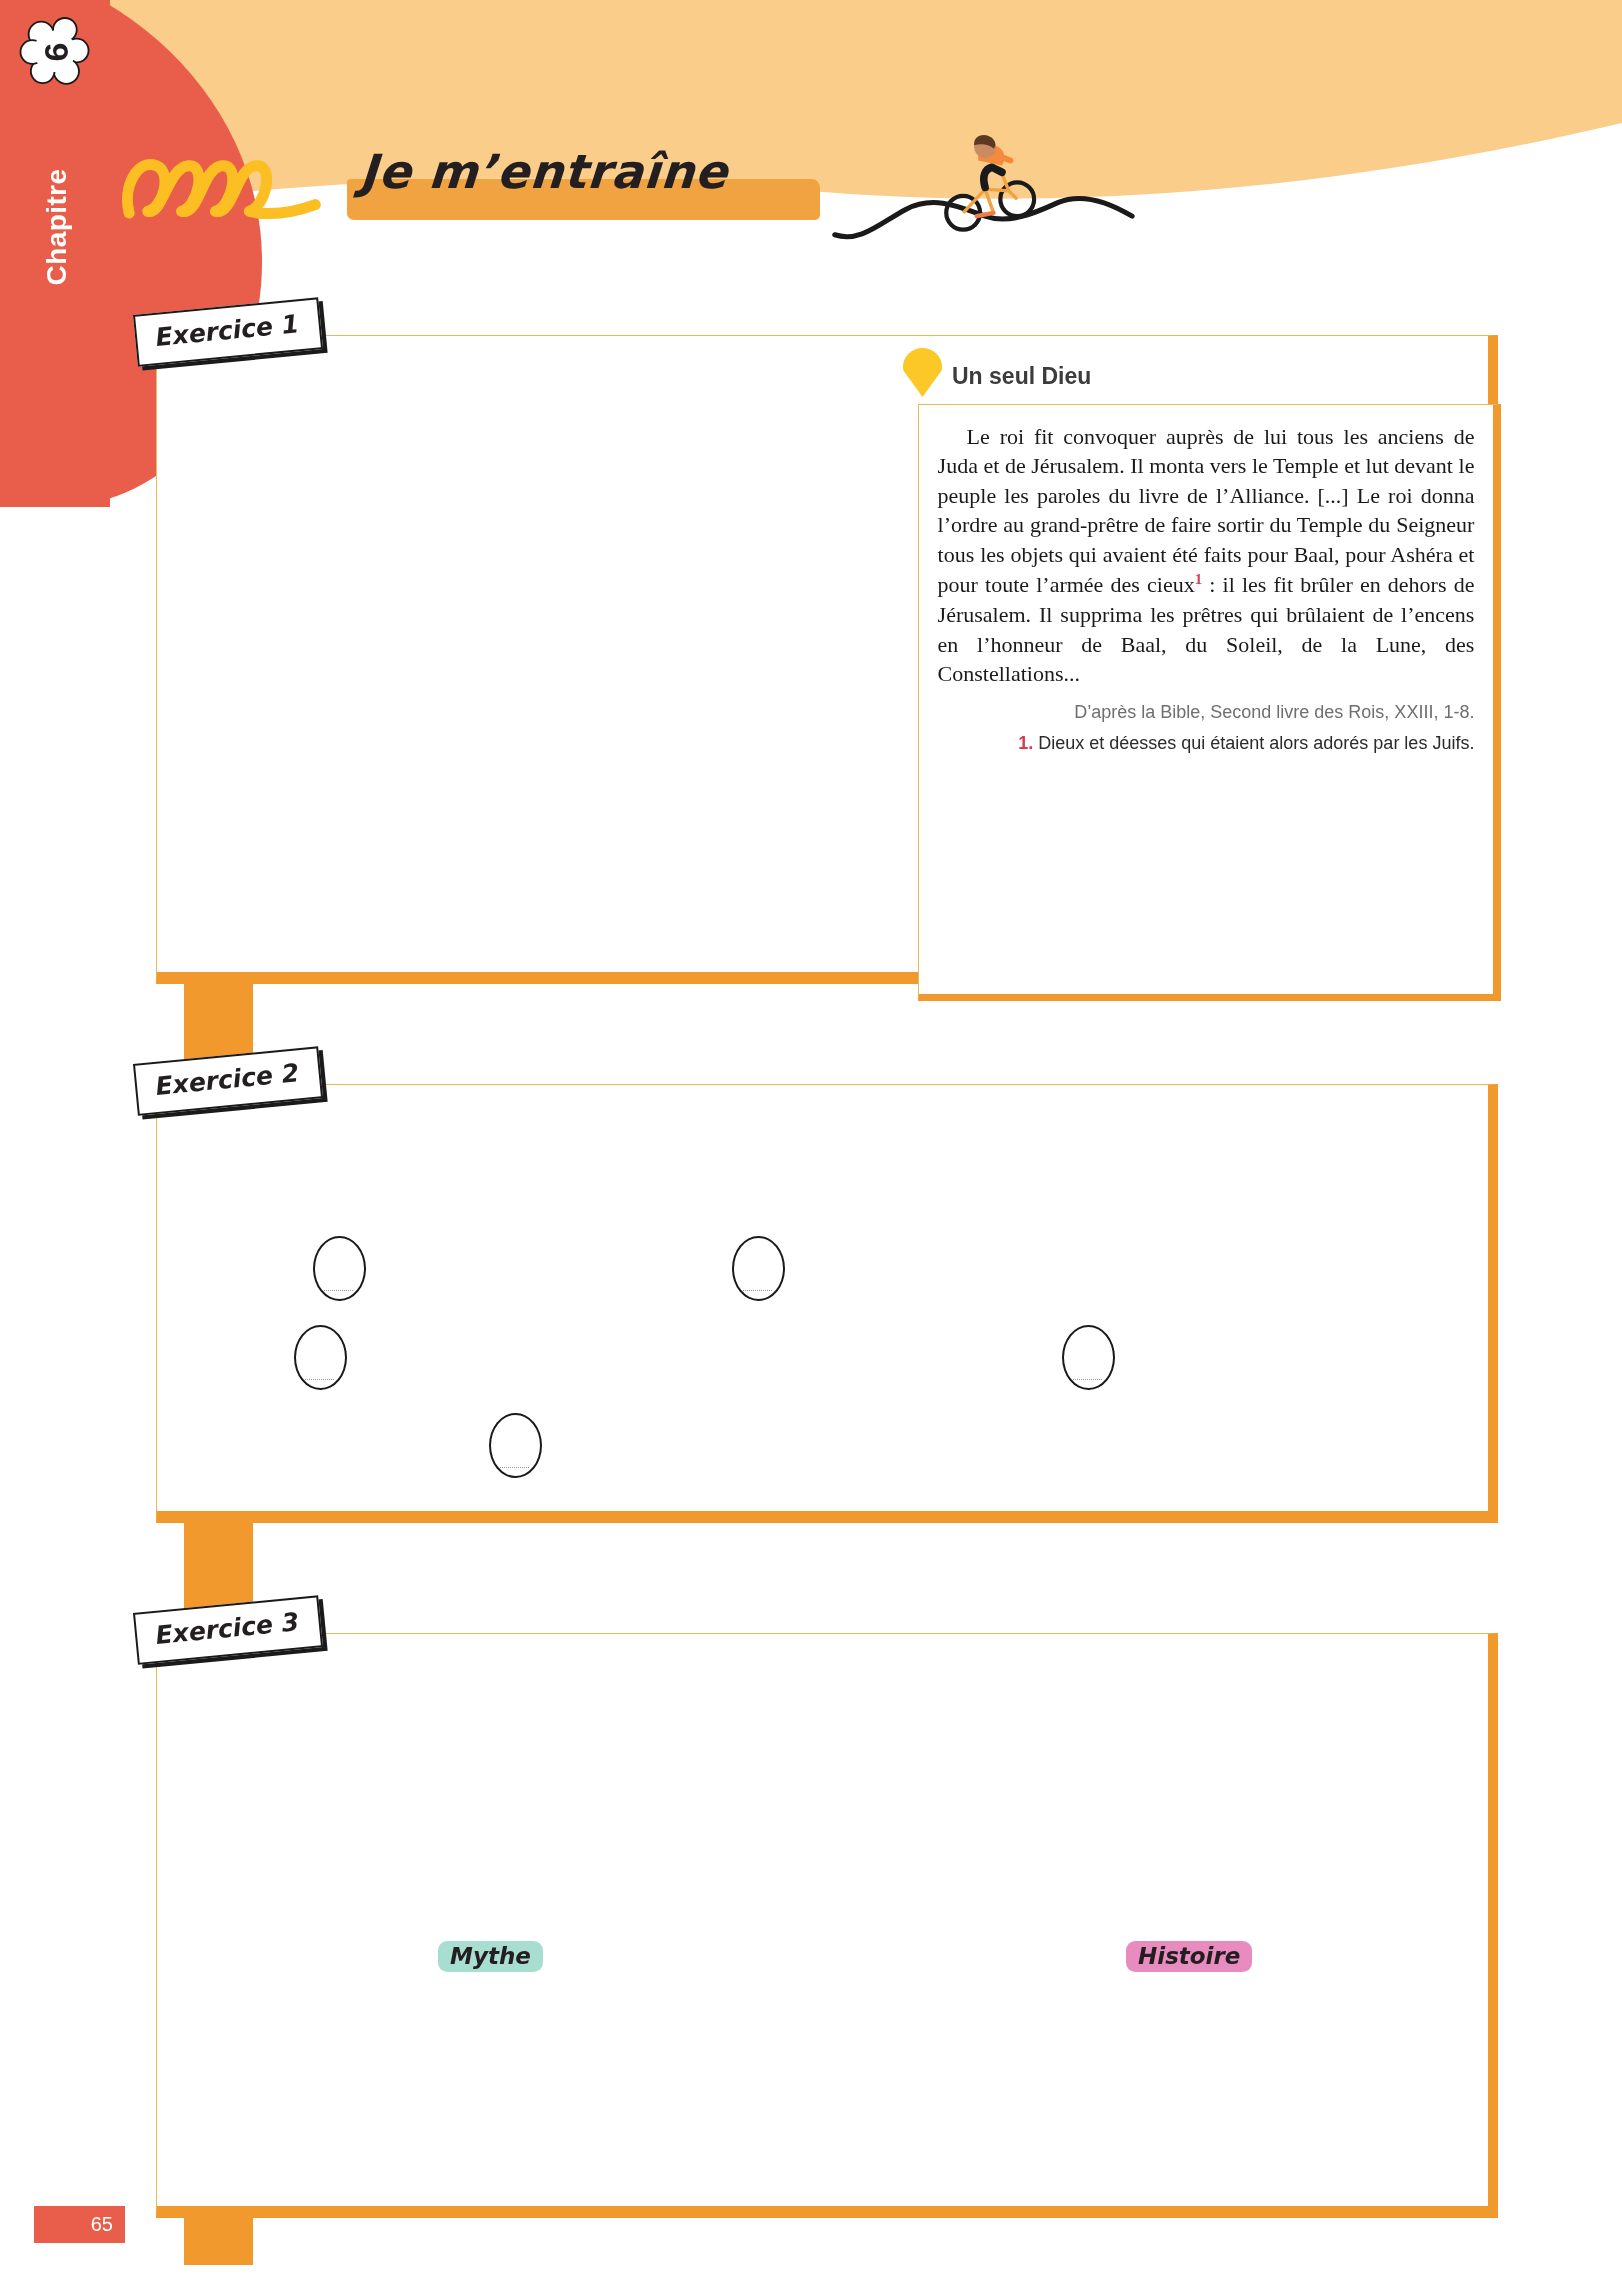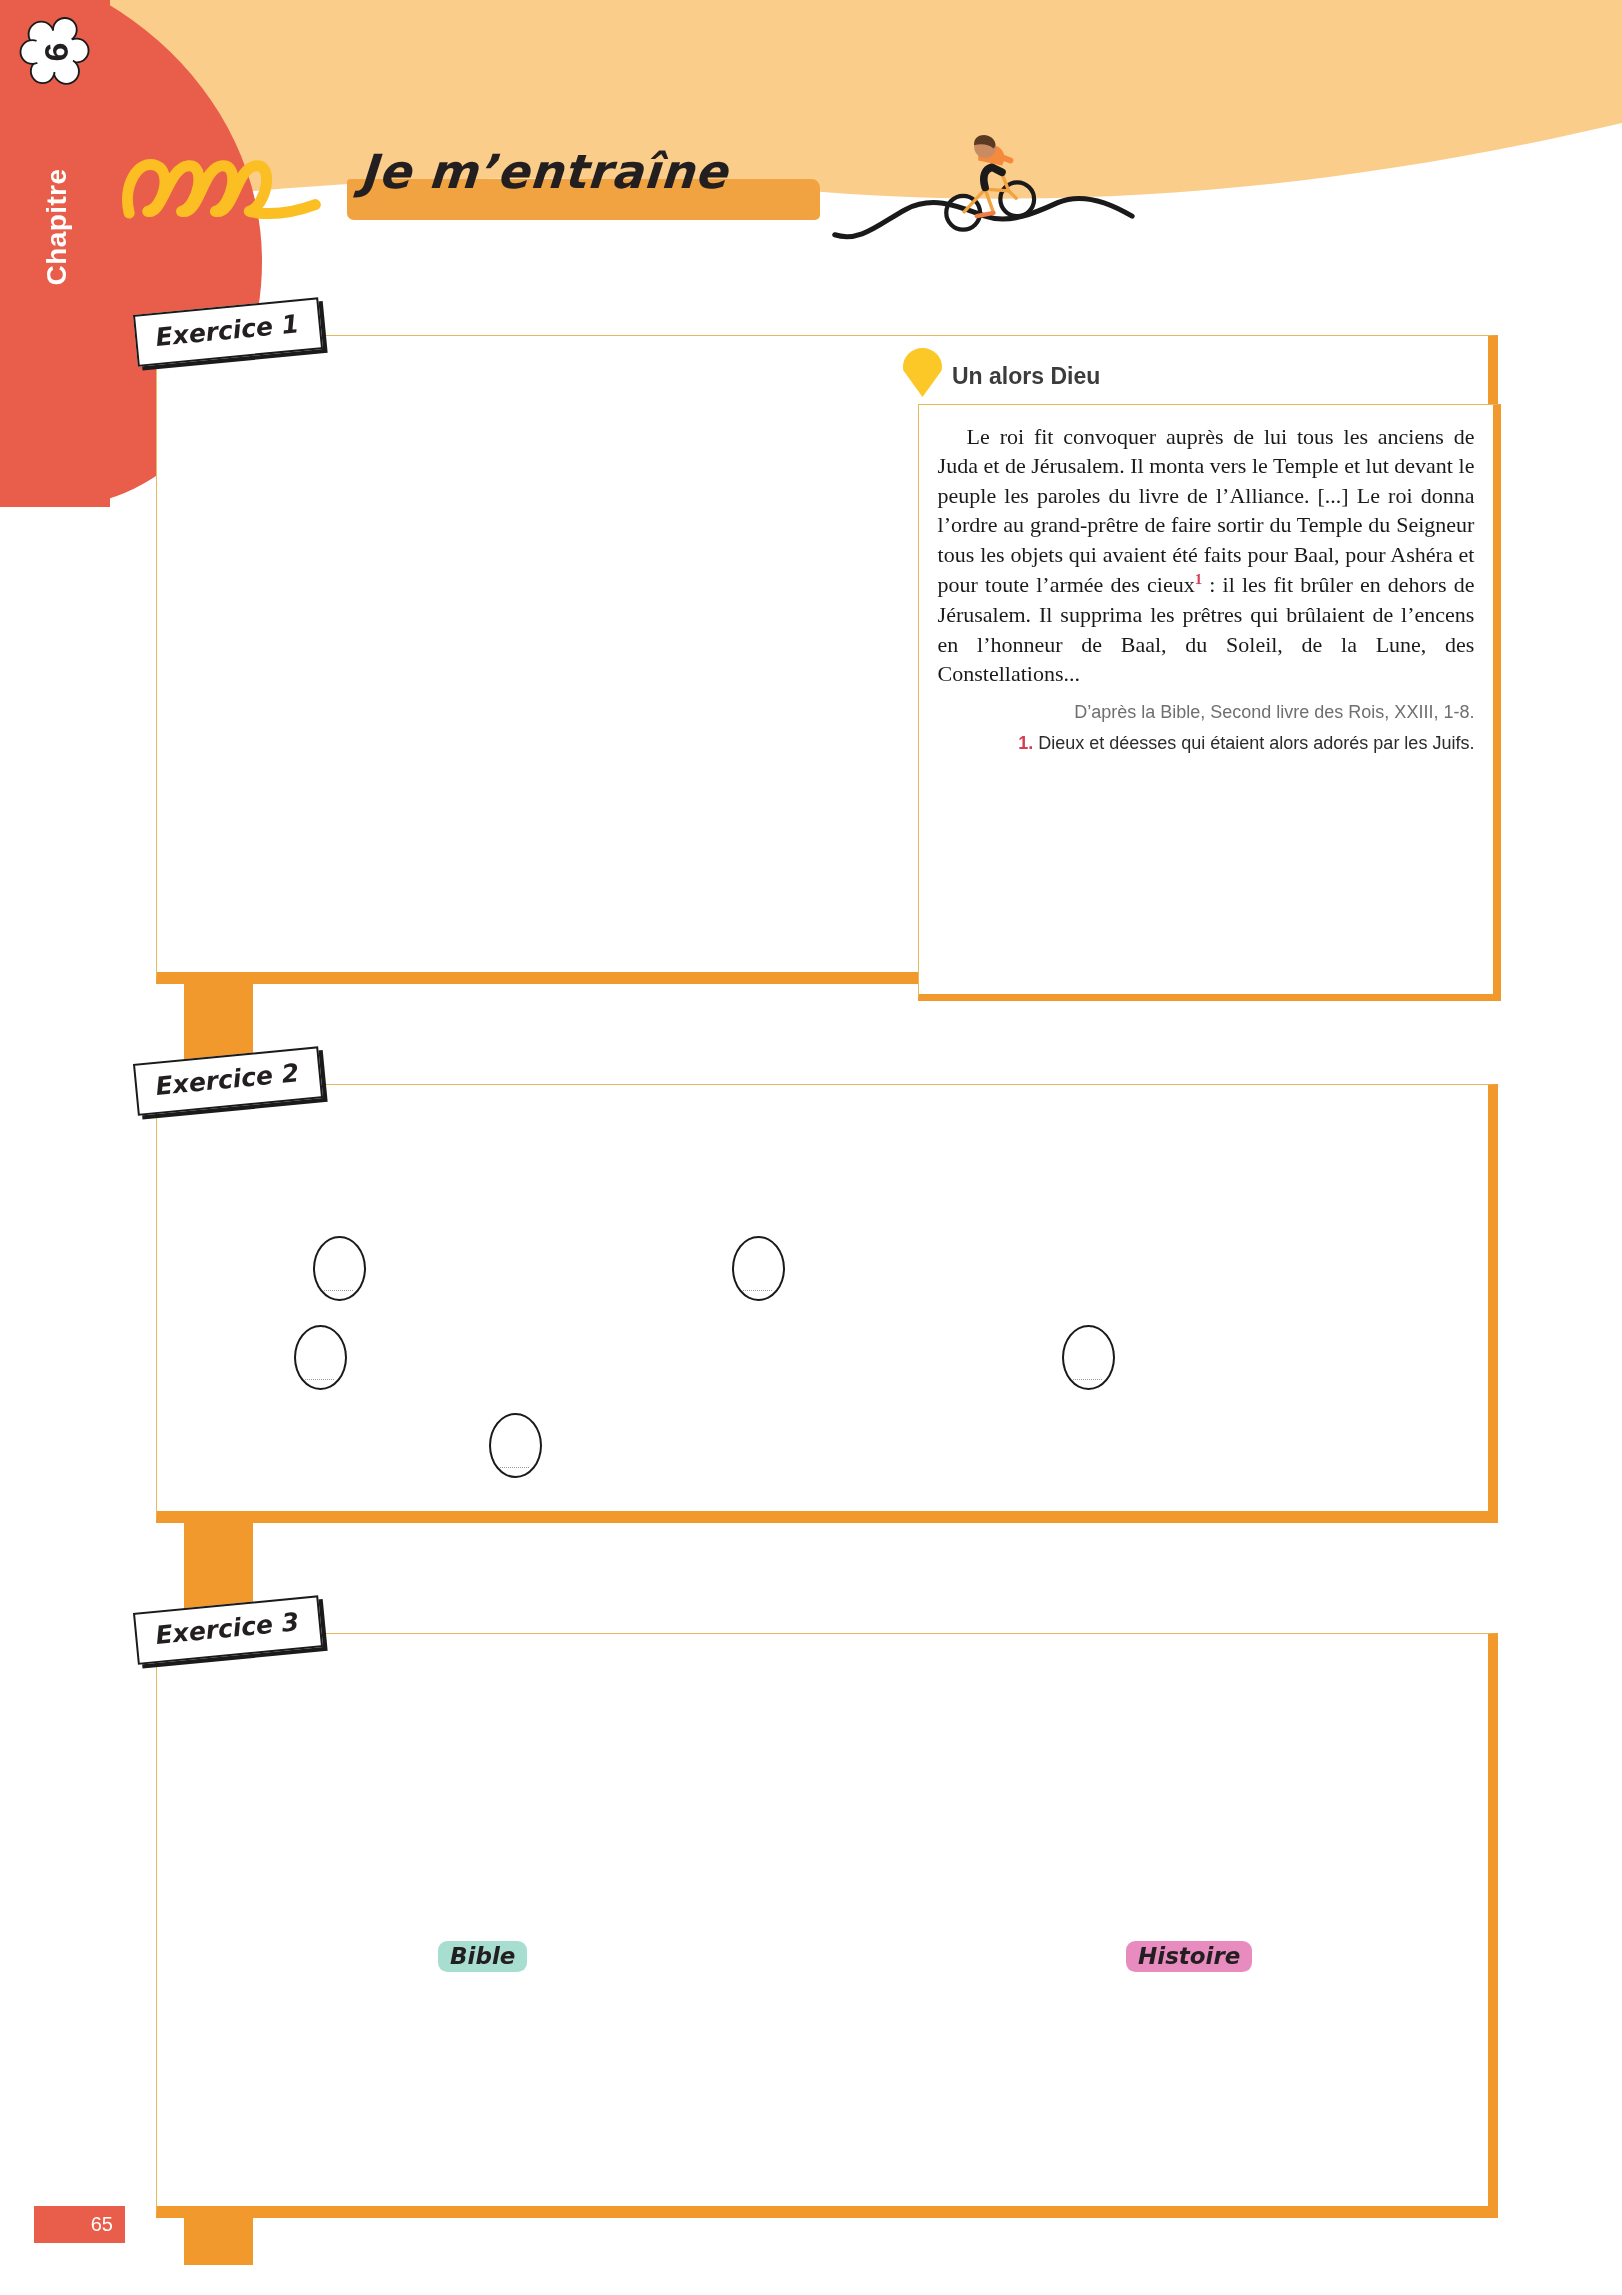--- a/index.html
+++ b/index.html
@@ -405,21 +405,21 @@
 
 <div class="q-line" style="left:171px; top:725px; width:659px;">
   <span class="qnum">3.</span>
   <span>Qu’ordonne le roi Josias ?</span>
 </div>
 <div class="dotline" style="left:179px; top:794px; width:651px;"></div>
 <div class="dotline" style="left:179px; top:855px; width:651px;"></div>
 <div class="dotline" style="left:179px; top:918px; width:651px;"></div>
 
 <div class="doc-pin" style="left:903px; top:348px;"></div>
-<div class="doc-title" style="left:952px; top:363px;">Un alors Dieu</div>
+<div class="doc-title" style="left:952px; top:363px;">Un seul Dieu</div>
 <div class="doc-box" style="left:918px; top:404px; width:583px; height:597px; padding:17px 18.6px 0 18.6px;">
   <p class="doc-body"><span>Le roi fit convoquer auprès de lui tous les anciens de Juda et de Jérusalem. Il monta vers le Temple et lut devant le peuple les paroles du livre de l’Alliance. [...] Le roi donna l’ordre au grand-prêtre de faire sortir du Temple du Seigneur tous les objets qui avaient été faits pour Baal, pour Ashéra et pour toute l’armée des cieux</span><span class="fn-ref">1</span><span> : il les fit brûler en dehors de Jérusalem. Il supprima les prêtres qui brûlaient de l’encens en l’honneur de Baal, du Soleil, de la Lune, des Constellations...</span></p>
   <div class="doc-source">D’après la Bible, Second livre des Rois, XXIII, 1-8.</div>
   <div class="doc-note">
     <span class="n">1.</span>
     <span>Dieux et déesses qui étaient alors adorés par les Juifs.</span>
   </div>
 </div>
 
 <div class="ex-card" style="left:156px; top:1084px; width:1342px; height:439px;"></div>
@@ -476,21 +476,21 @@
 <div class="chip" style="left:313px; top:1864px; transform:rotate(-0.6deg);">Le Déluge</div>
 <div class="chip" style="left:490px; top:1859px; transform:rotate(-0.5deg);">La Bible mise par écrit lors de l’exil à Babylone</div>
 <div class="chip" style="left:1112px; top:1858px; transform:rotate(-0.8deg);">David, roi d’Israël</div>
 
 <div class="ans-box" style="left:183px; top:1959px; width:615px; height:201px;">
   <div class="cut" style="left:223px; width:169px;"></div>
   <div class="ans-rule" style="left:27px; top:61px; width:561px;"></div>
   <div class="ans-rule" style="left:27px; top:118px; width:561px;"></div>
   <div class="ans-rule" style="left:27px; top:176px; width:561px;"></div>
 </div>
-<div class="cat-label" style="left:438px; top:1941px; background:#a8ded0;">Bible</div>
+<div class="cat-label" style="left:438px; top:1941px; background:#a8ded0;">Mythe</div>
 
 <div class="ans-box" style="left:871px; top:1959px; width:615px; height:201px;">
   <div class="cut" style="left:243px; width:174px;"></div>
   <div class="ans-rule" style="left:27px; top:61px; width:561px;"></div>
   <div class="ans-rule" style="left:27px; top:118px; width:561px;"></div>
   <div class="ans-rule" style="left:27px; top:176px; width:561px;"></div>
 </div>
 <div class="cat-label" style="left:1126px; top:1941px; background:#e88cc0;">Histoire</div>
 
 <div class="page-num">65</div>

